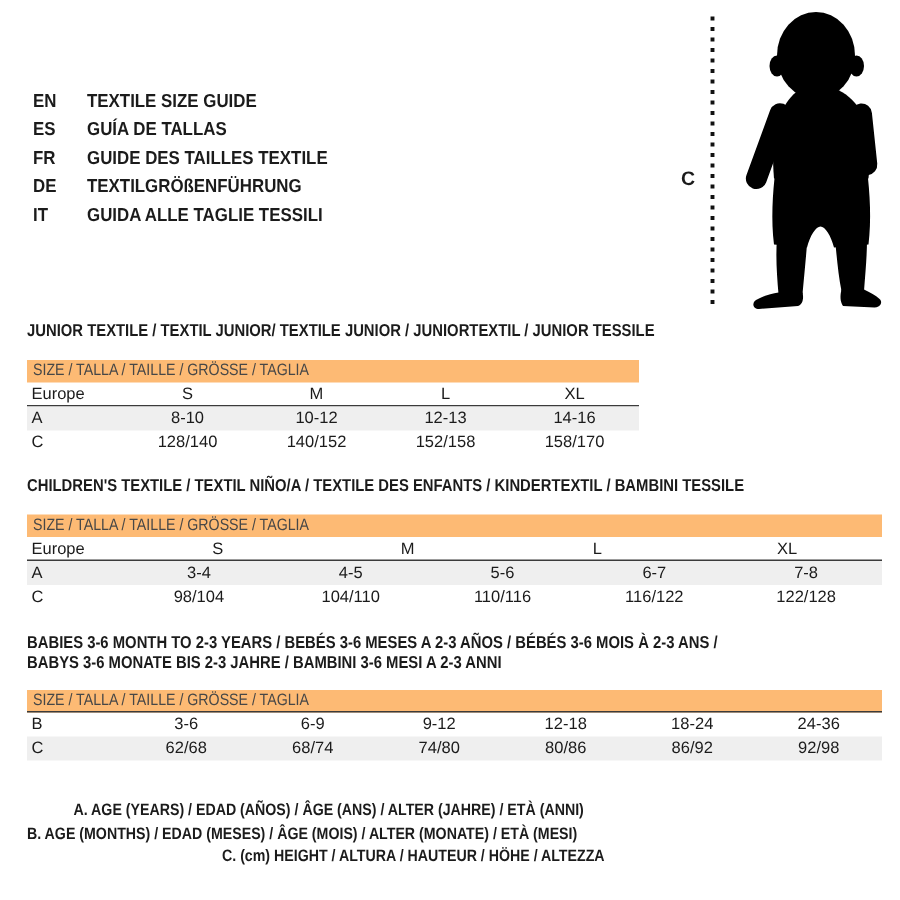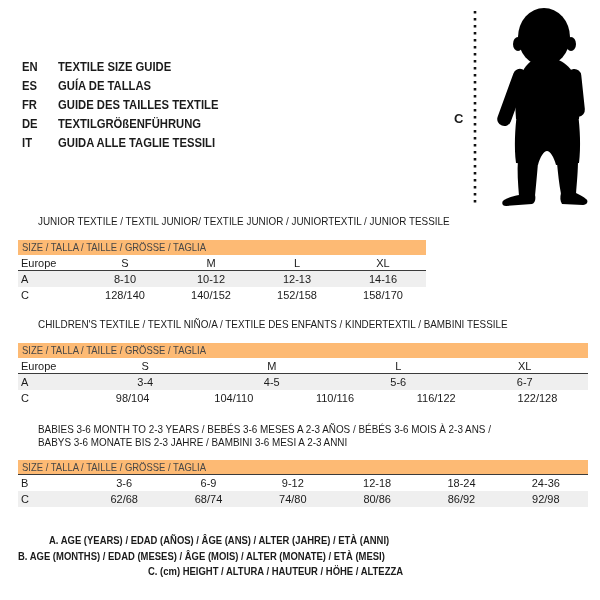--- a/index.html
+++ b/index.html
@@ -22,21 +22,21 @@
   
   .figure { position:absolute; left:450px; top:5px; width:145px; height:205px; }
   .figure svg { position:absolute; left:0; top:0; }
   .figure-label { position:absolute; left:4px; top:106px; font-weight:bold; font-size:13px; }
 
   
   .section { position:absolute; left:18px; }
   .sec-junior   { top:215px; width:408px; }
   .sec-children { top:318px; width:570px; }
   .sec-babies   { top:423px; width:570px; }
-  .sec-heading { font-weight:normal; font-size:11.5px; line-height:13px; white-space:nowrap;margin-left:20px; }
+  .sec-heading { font-weight:bold; font-size:11.5px; line-height:13px; white-space:nowrap; }
   .heading-gap { height:12px; }
   .size-bar { background:#fdba74; color:#474747; font-size:11px; height:15px; line-height:15px;
               padding-left:4px; white-space:nowrap; overflow:hidden; }
   .size-bar.rule-below { border-bottom:1.5px solid #3b3b3b; }
   .t-row { display:flex; height:16px; line-height:16px; font-size:11px; }
   .t-row.header-rule { border-bottom:1.5px solid #3b3b3b; }
   .t-row.alt { background:#efefef; }
   .c-label { width:64px; padding-left:3px; text-align:left; }
   .c-data { flex:1; text-align:center; }
 
@@ -127,20 +127,21 @@
     <span class="c-data">M</span>
     <span class="c-data">L</span>
     <span class="c-data">XL</span>
   </div>
   <div class="t-row alt">
     <span class="c-label">A</span>
     <span class="c-data">3-4</span>
     <span class="c-data">4-5</span>
     <span class="c-data">5-6</span>
     <span class="c-data">6-7</span>
+    <span class="c-data">7-8</span>
   </div>
   <div class="t-row">
     <span class="c-label">C</span>
     <span class="c-data">98/104</span>
     <span class="c-data">104/110</span>
     <span class="c-data">110/116</span>
     <span class="c-data">116/122</span>
     <span class="c-data">122/128</span>
   </div>
 </div>

